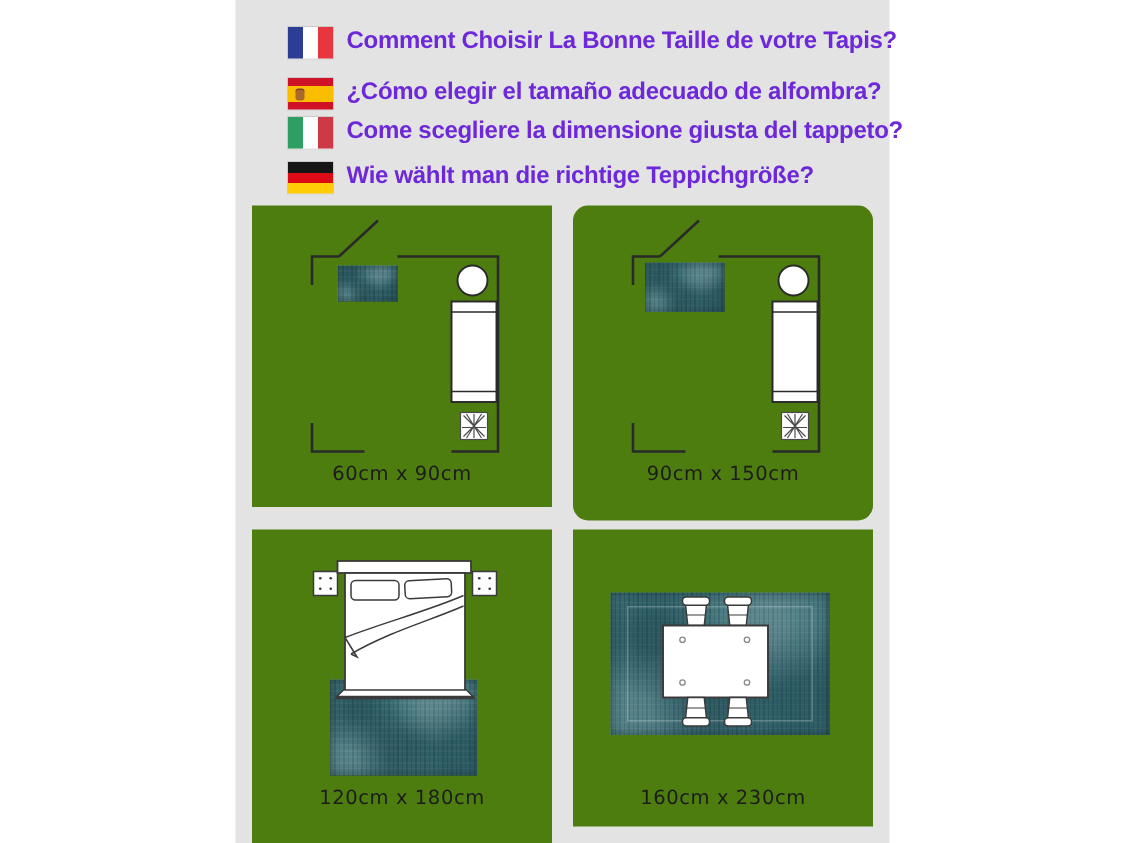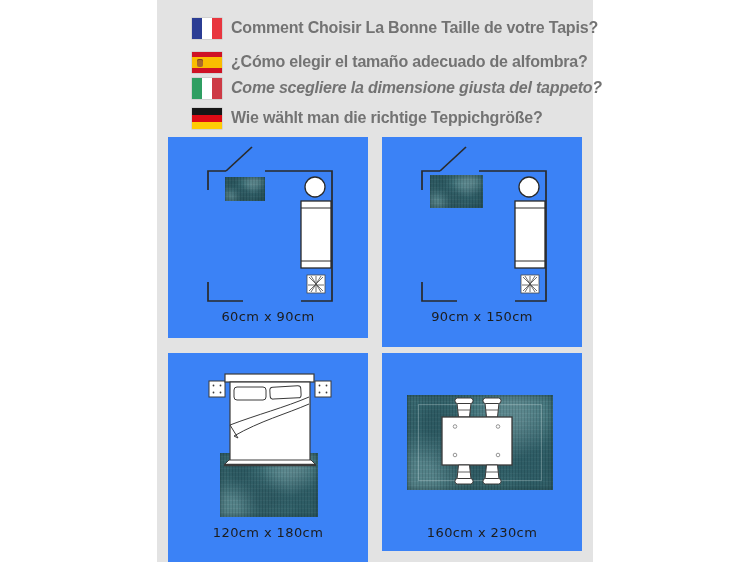--- a/index.html
+++ b/index.html
@@ -3,31 +3,31 @@
 <meta charset="utf-8">
 <style>
   html,body{margin:0;padding:0;background:#ffffff;}
   .stage{position:relative;width:750px;height:562px;background:#ffffff;overflow:hidden;
          font-family:"Liberation Sans",sans-serif;}
   .gray-band{position:absolute;left:157px;top:0;width:436px;height:562px;background:#e3e3e3;}
 
   
   .hdr-row{position:absolute;left:192px;display:flex;align-items:center;height:22px;}
   .hdr-row .q{margin-left:9px;font-size:16px;font-weight:700;letter-spacing:-0.2px;
-              color:#737373;white-space:nowrap;}
+              color:#6d28d9;white-space:nowrap;}
   .flag{position:relative;width:30px;height:21px;flex:0 0 30px;box-shadow:0 0 0 0.5px rgba(0,0,0,.15);}
   .flag-fr{background:linear-gradient(90deg,#2b3d94 0 33.4%,#ffffff 33.4% 66.7%,#e8363f 66.7%);}
   .flag-it{background:linear-gradient(90deg,#2f9e62 0 33.4%,#ffffff 33.4% 66.7%,#cd3a45 66.7%);}
   .flag-es{background:linear-gradient(180deg,#cf1225 0 25%,#fabd00 25% 75%,#cf1225 75%);}
   .flag-es .emblem{position:absolute;left:5px;top:7px;width:6px;height:8px;background:#a9692c;
                    border-radius:2px;box-shadow:inset 0 1px 0 #7c4516;}
   .flag-de{background:linear-gradient(180deg,#161616 0 33.4%,#dd0b15 33.4% 66.7%,#ffcc05 66.7%);}
 
   
-  .panel{position:absolute;width:200px;background:#3b82f6;}
+  .panel{position:absolute;width:200px;background:#4d7c0f;}
   .panel .plan{position:absolute;left:0;top:0;right:0;height:170px;}
   .plan-svg{position:absolute;left:0;top:0;z-index:2;}
   .size-label{position:absolute;left:0;right:0;top:172px;text-align:center;z-index:3;
               font-family:"DejaVu Sans",sans-serif;font-size:13px;color:#1c1c1c;letter-spacing:0.4px;}
 
   
   .rug{position:absolute;z-index:1;background-color:#41747b;
     background-image:
       radial-gradient(circle at 20% 30%, rgba(13,48,58,.38) 0 8%, transparent 32%),
       radial-gradient(circle at 72% 22%, rgba(255,255,255,.14) 0 9%, transparent 34%),
@@ -49,21 +49,21 @@
   <div class="hdr-row" style="top:17px;">
     <span class="flag flag-fr"></span>
     <span class="q">Comment Choisir La Bonne Taille de votre Tapis?</span>
   </div>
   <div class="hdr-row" style="top:51px;">
     <span class="flag flag-es">
         <span class="emblem"></span>
       </span>
     <span class="q">¿Cómo elegir el tamaño adecuado de alfombra?</span>
   </div>
-  <div class="hdr-row" style="top:77px;font-style:italic;">
+  <div class="hdr-row" style="top:77px;">
     <span class="flag flag-it"></span>
     <span class="q">Come scegliere la dimensione giusta del tappeto?</span>
   </div>
   <div class="hdr-row" style="top:107px;">
     <span class="flag flag-de"></span>
     <span class="q">Wie wählt man die richtige Teppichgröße?</span>
   </div>
 
   <div class="panel" style="left:168px;top:137px;height:201px;">
     <div class="plan">
@@ -82,21 +82,21 @@
         </g>
         <g stroke="#4a4a4a" stroke-width="0.8" fill="none">
           <rect x="139" y="138" width="18" height="18" fill="#ffffff"></rect>
           <path d="M141,140 l14,14 M155,140 l-14,14 M148,139 v16 M140,148 h16 M143,139 l10,16 M153,139 l-10,16"></path>
         </g>
       </svg>
     </div>
     <div class="size-label">60cm x 90cm</div>
   </div>
 
-  <div class="panel" style="left:382px;top:137px;height:210px;">
+  <div class="panel" style="left:382px;top:137px;height:210px;border-radius:10px;">
     <div class="plan">
       <div class="rug" style="left:48px;top:38px;width:53px;height:33px;"></div>
       <svg class="plan-svg" width="200" height="170" viewBox="0 0 200 170">
         <g stroke="#2a2a2a" stroke-width="1.7" fill="none">
           <path d="M40,53 L40,34 L58,34"></path>
           <path d="M97,34 L164,34 L164,164 L133,164"></path>
           <path d="M40,145 L40,164 L75,164"></path>
         </g>
         <path d="M58,34 L84,10" stroke="#2a2a2a" stroke-width="1.7" fill="none"></path>
         <circle cx="147" cy="50" r="10" fill="#ffffff" stroke="#2a2a2a" stroke-width="1.3"></circle>

